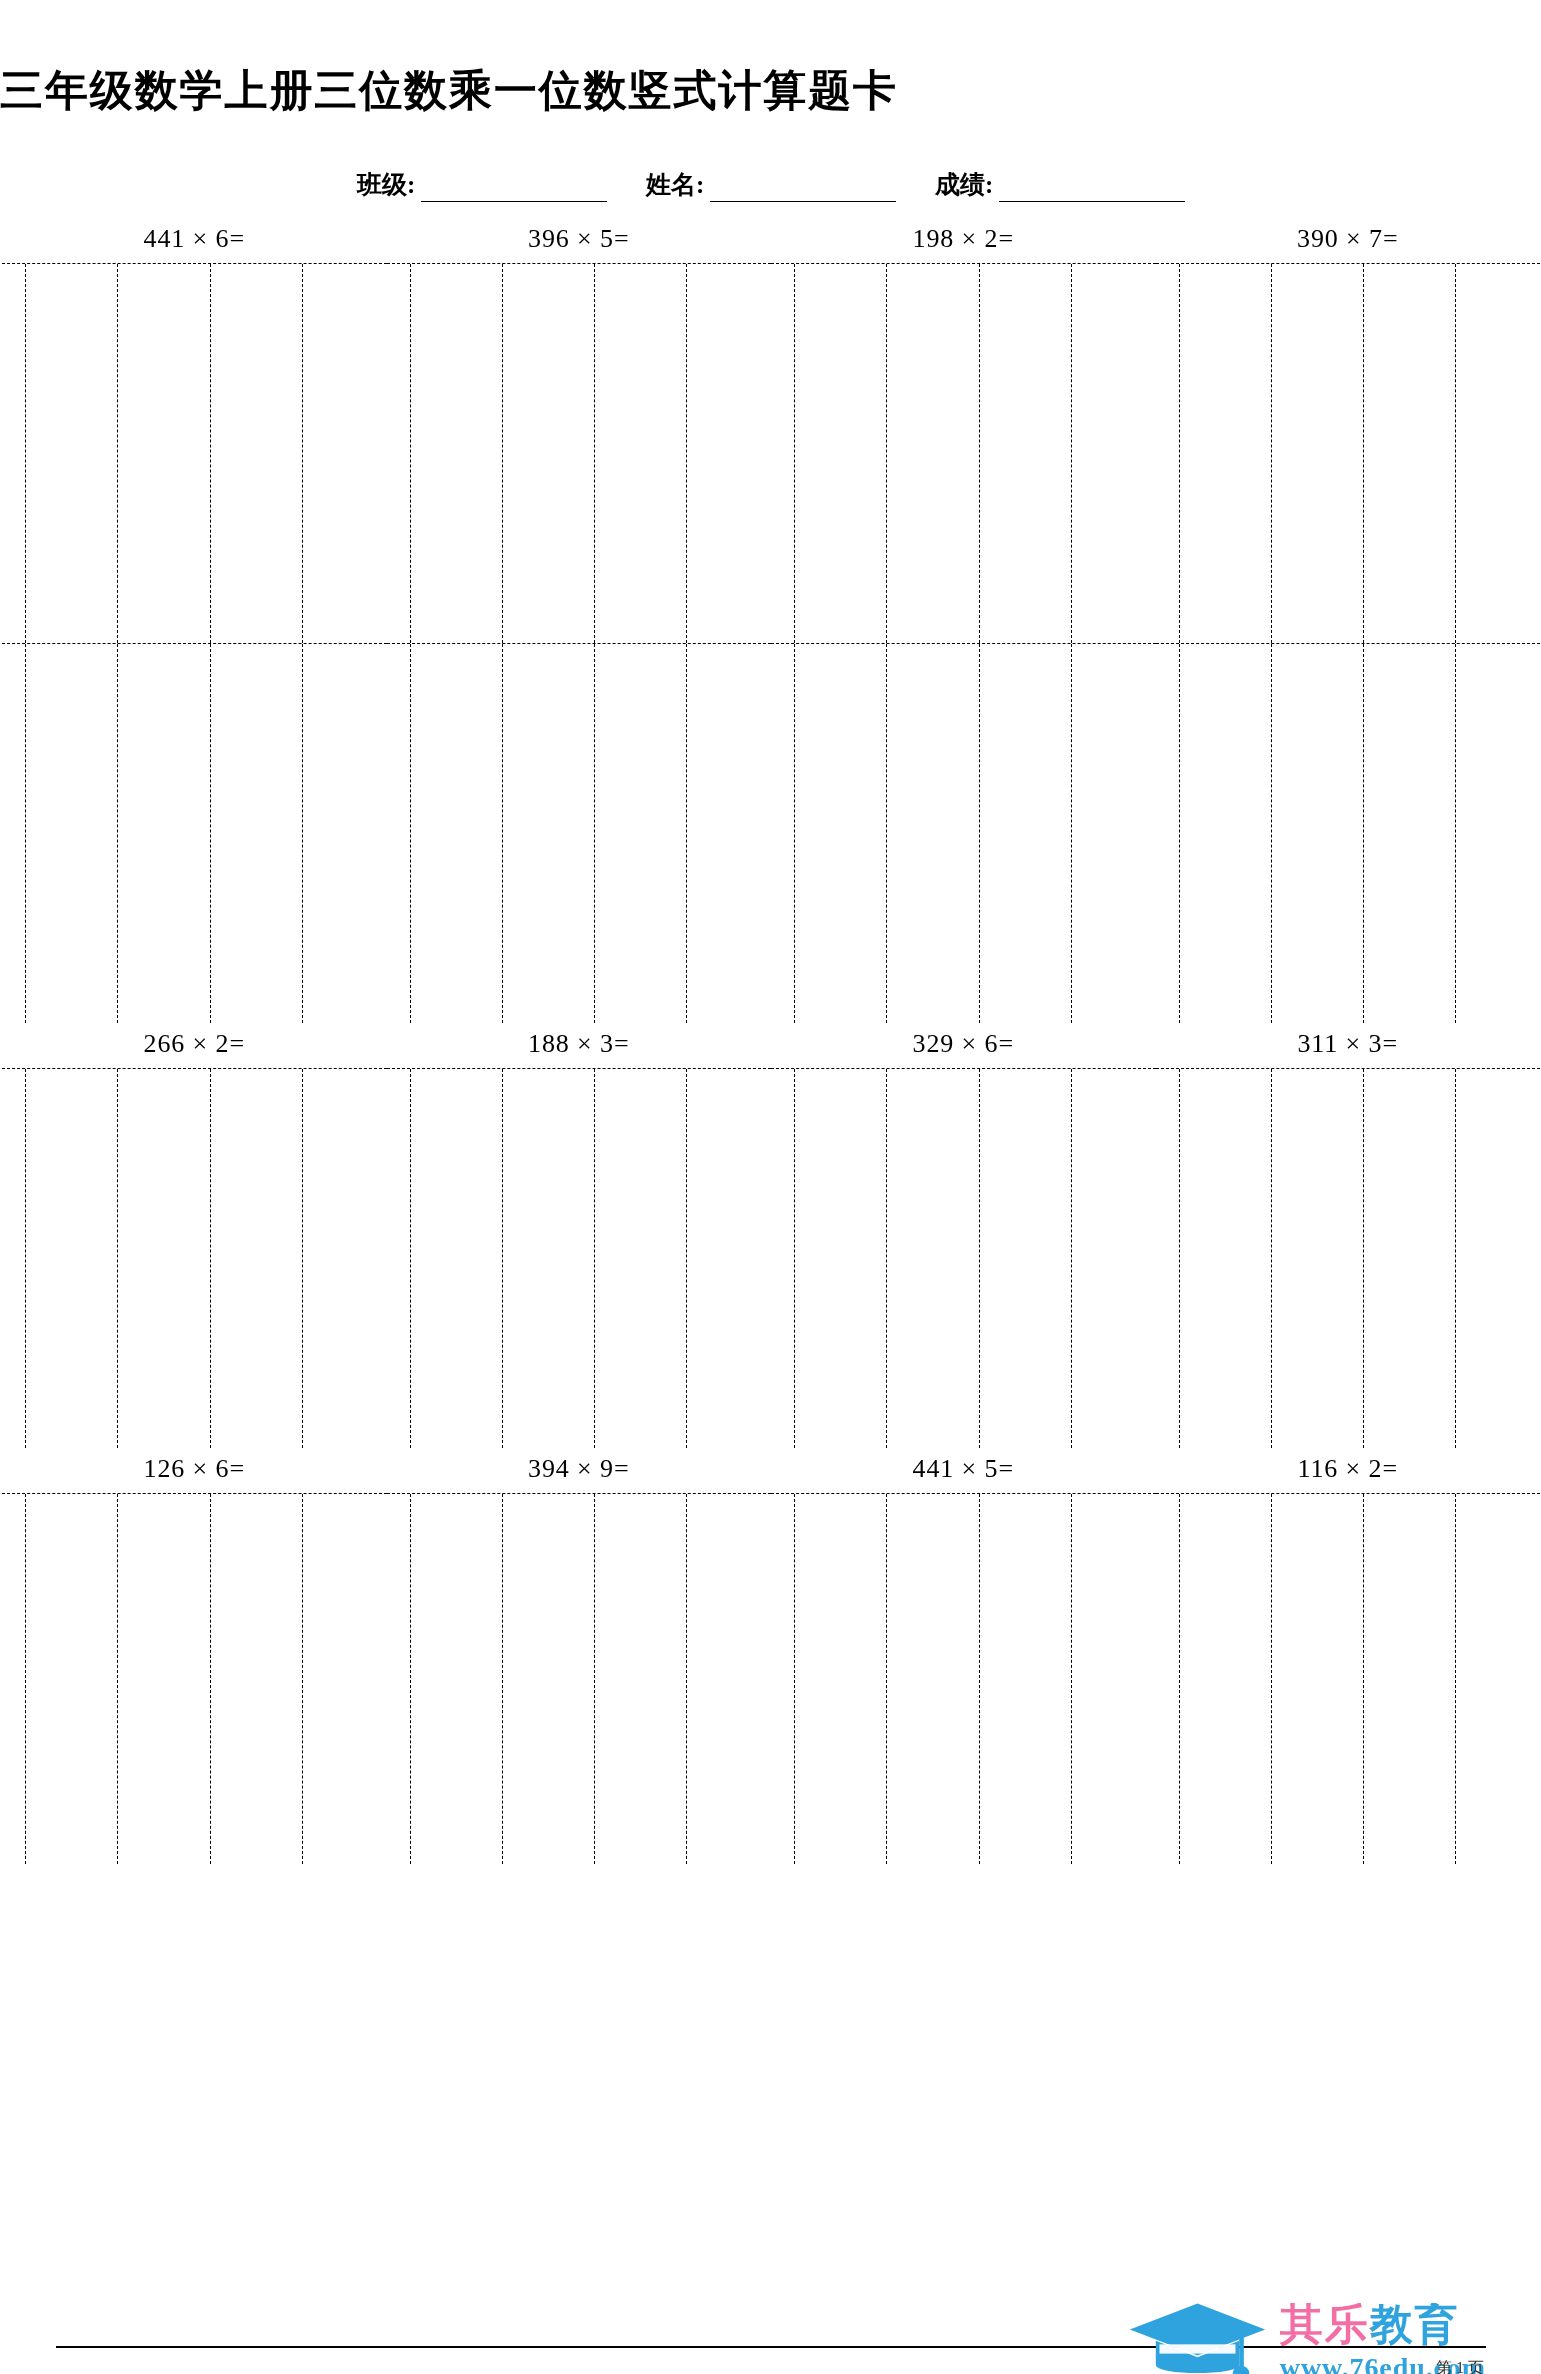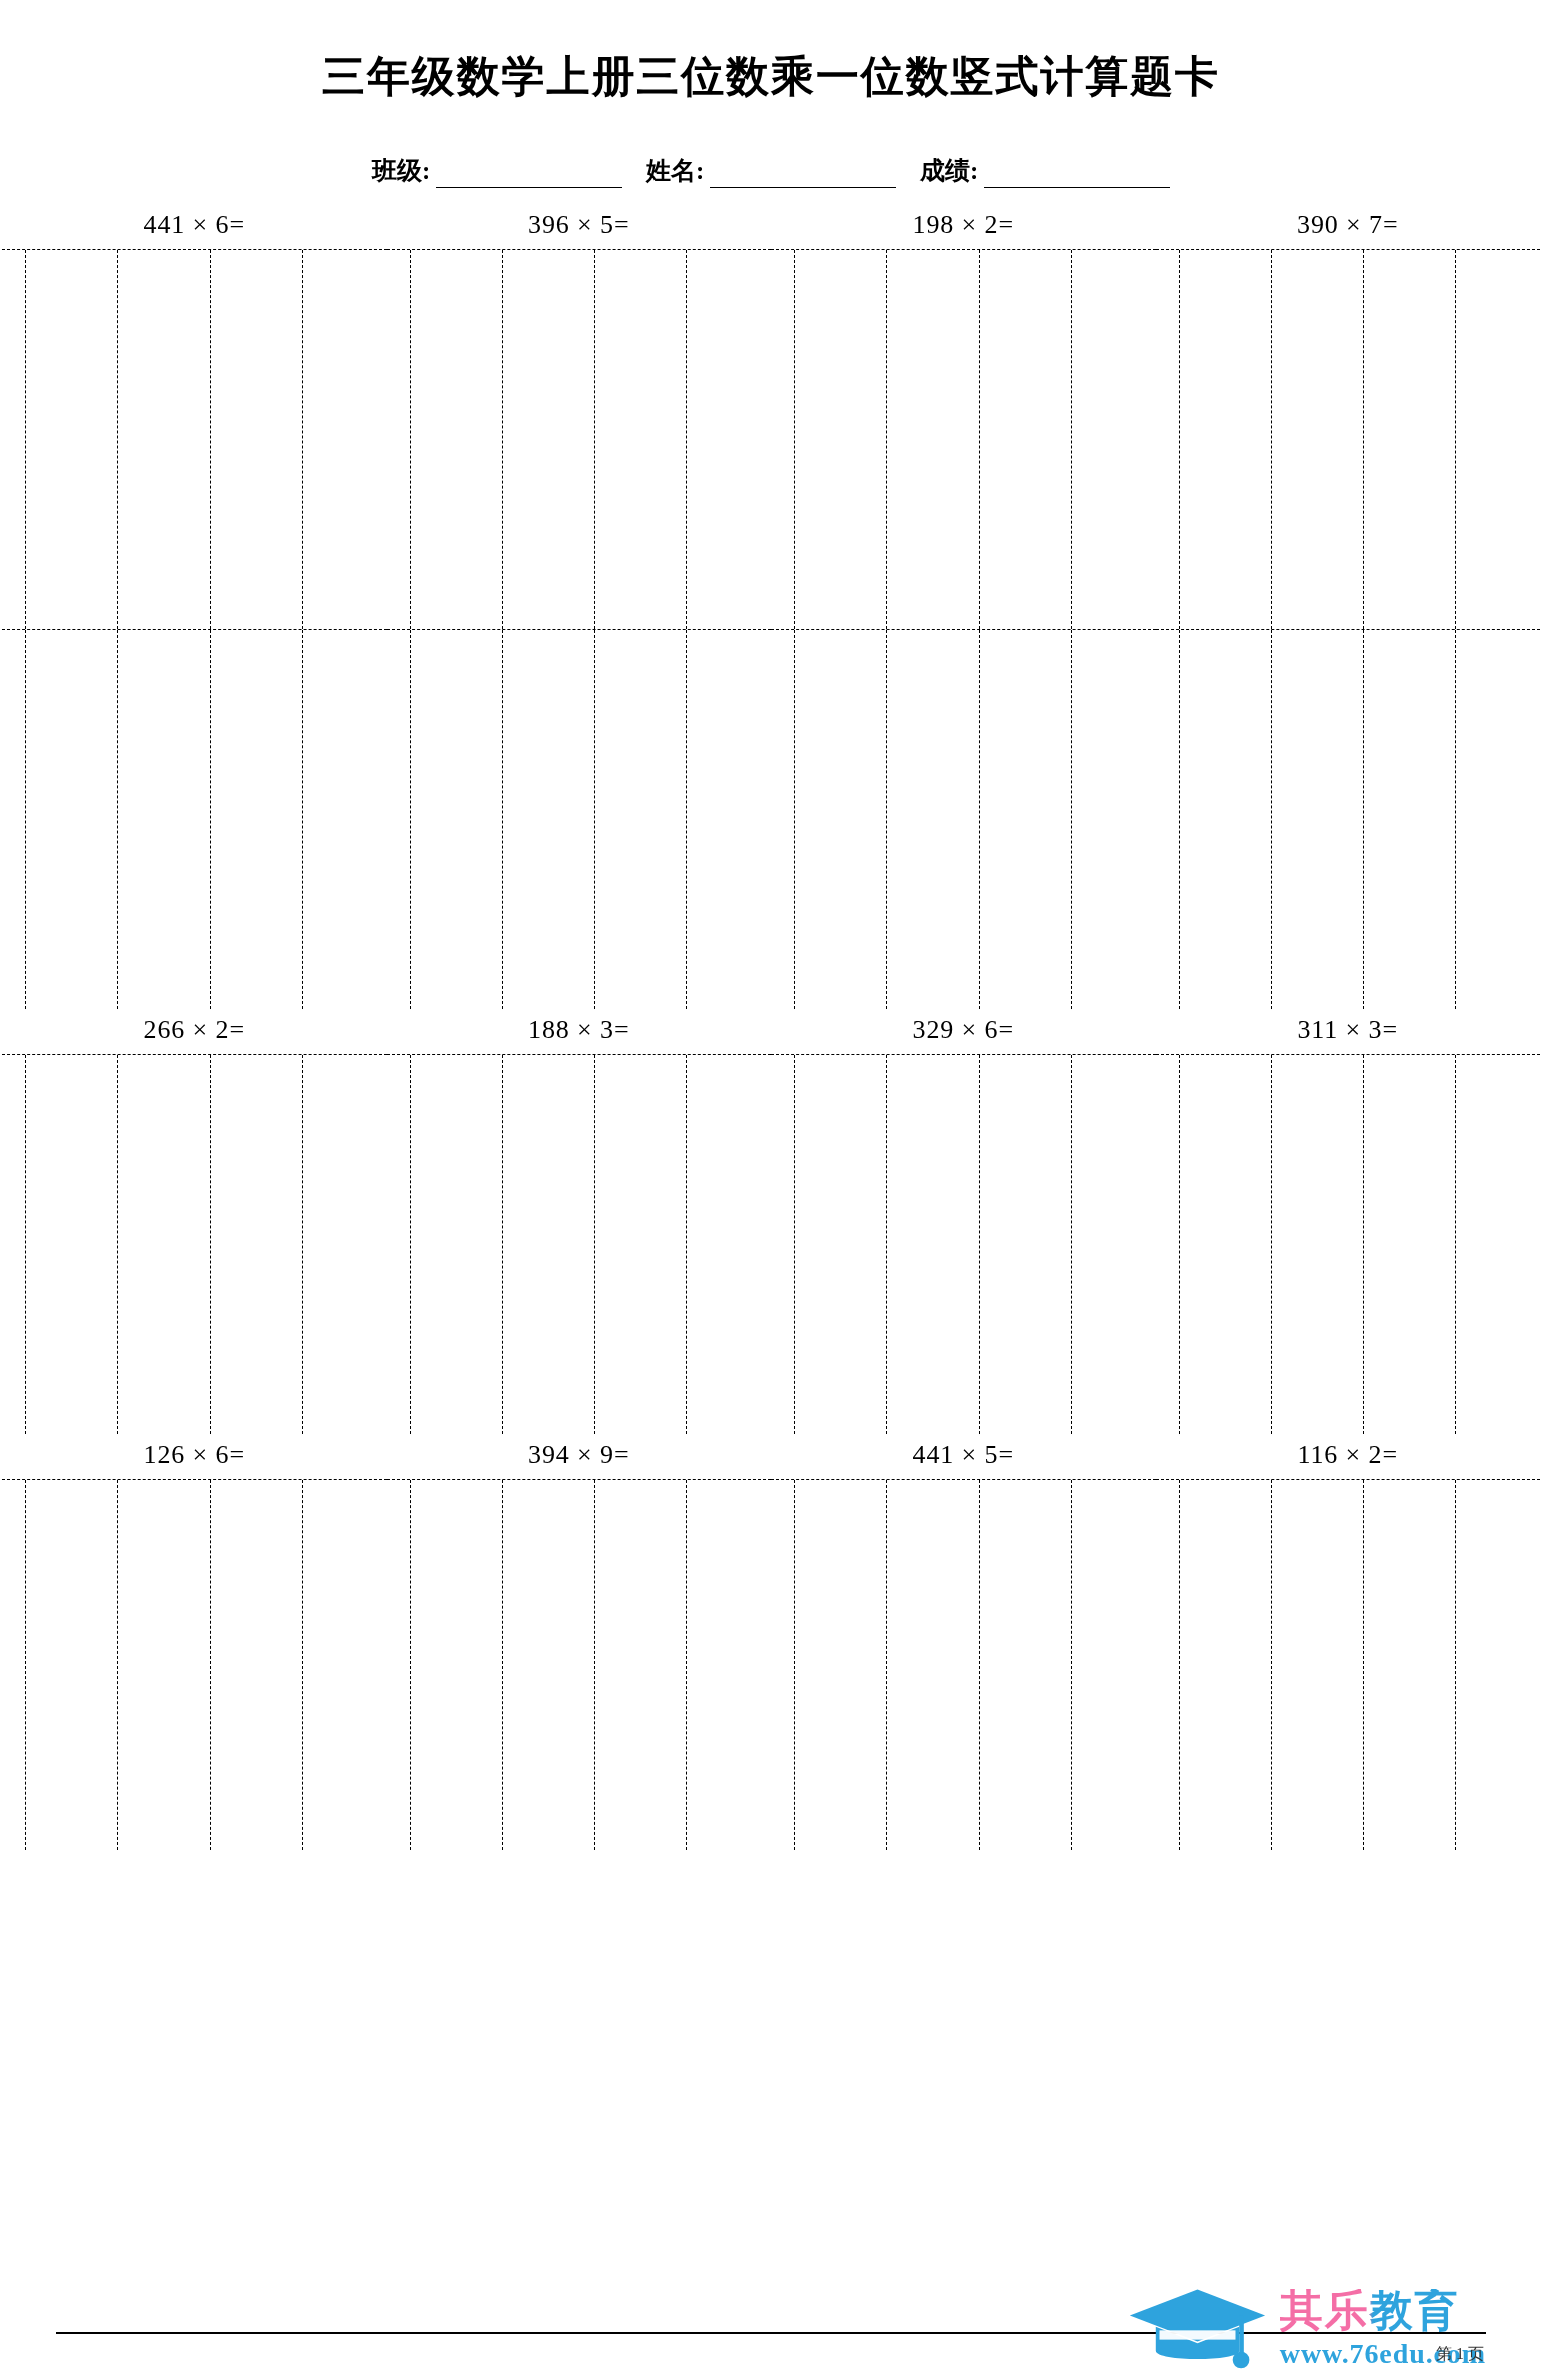--- a/index.html
+++ b/index.html
@@ -16,33 +16,32 @@
     overflow: hidden;
   }
   .page {
     position: relative;
     width: 1542px;
     height: 2375px;
     box-sizing: border-box;
     padding: 0;
   }
   .title {
-    text-align: center;
     font-family: "Liberation Serif", serif;
     font-weight: bold;
     font-size: 43px;
     letter-spacing: 1.9px;
-    margin-top: 48px;
+    margin-top: 62px;
     color: #000;
   }
   .meta {
     display: flex;
     justify-content: center;
     align-items: flex-end;
-    gap: 0px;
+    gap: 15px;
     margin-top: 48px;
     font-size: 25px;
     font-family: "Liberation Serif", serif;
     font-weight: bold;
   }
   .meta .field {
     display: flex;
     align-items: flex-end;
     margin-right: 24px;
   }

